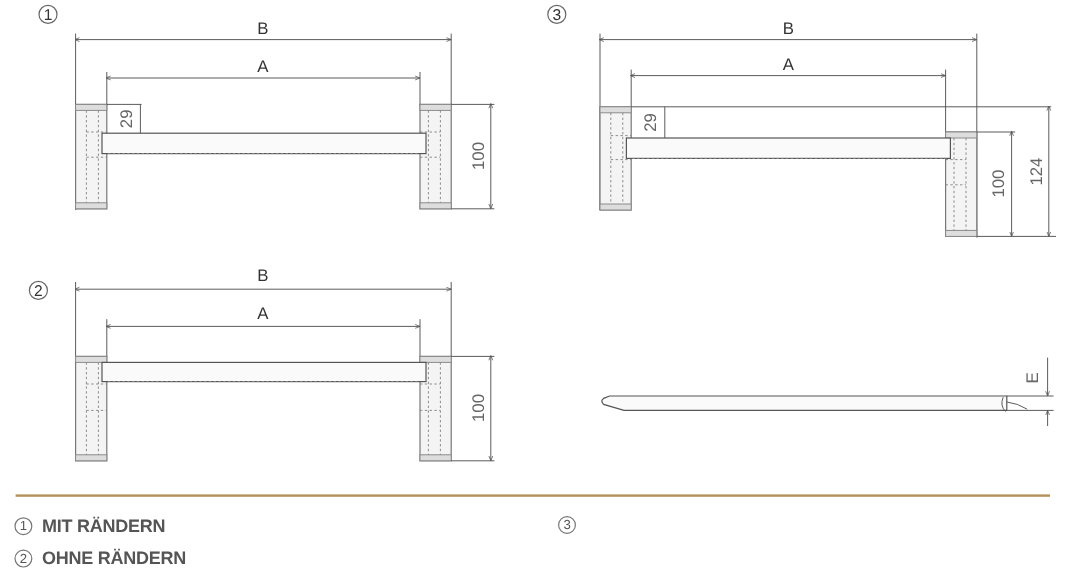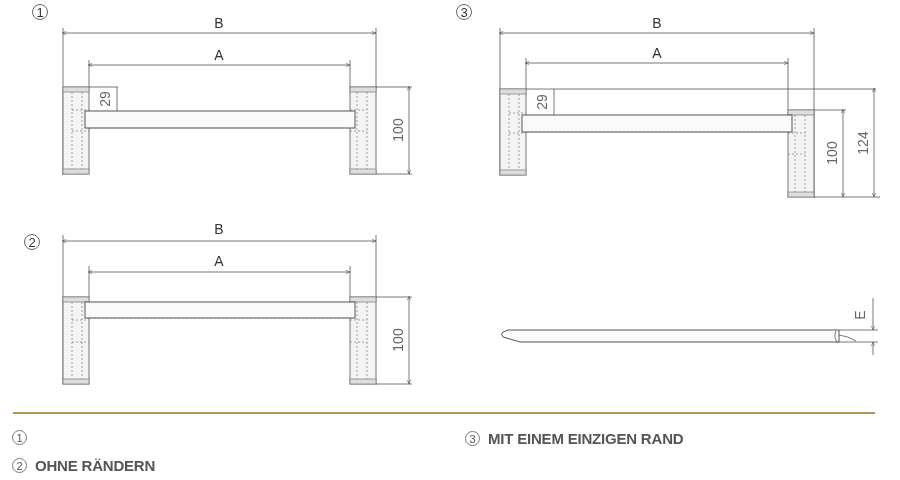--- a/index.html
+++ b/index.html
@@ -165,21 +165,21 @@
     <line class="dim" x1="873" y1="298" x2="873" y2="330" marker-end="url(#arr)"></line>
     <line class="dim" x1="873" y1="355" x2="873" y2="342" marker-end="url(#arr)"></line>
     <text transform="translate(865,315) rotate(-90)" text-anchor="middle" class="num" font-size="13">E</text>
   </g>
 </svg>
 
 <div class="divider"></div>
 
 <div class="legend-item" style="left:12px; top:430px;">
   <span class="legend-num">1</span>
+  <span>MIT RÄNDERN</span>
 </div>
 <div class="legend-item" style="left:12px; top:457px;">
   <span class="legend-num">2</span>
   <span>OHNE RÄNDERN</span>
 </div>
 <div class="legend-item" style="left:465px; top:430px;">
   <span class="legend-num">3</span>
-  <span>MIT EINEM EINZIGEN RAND</span>
 </div>
 
 </body></html>

